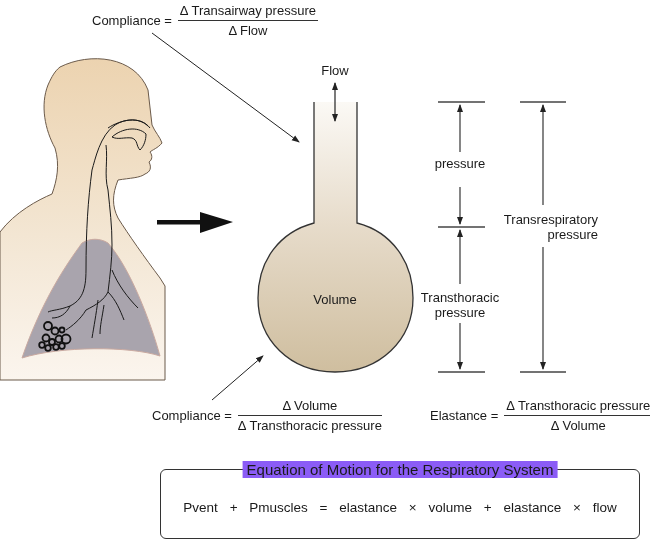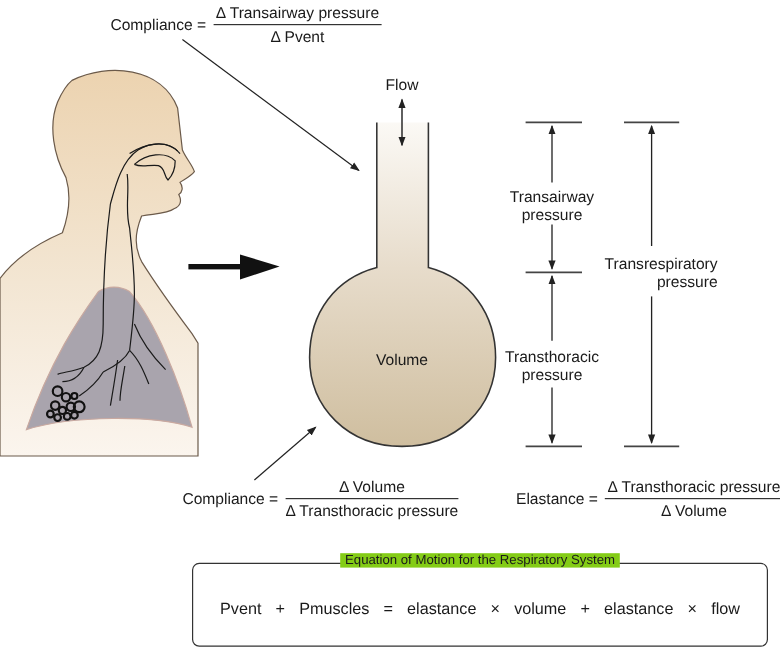--- a/index.html
+++ b/index.html
@@ -10,21 +10,21 @@
   .c { text-align: center; }
   .frac { position: absolute; display: flex; align-items: center; font-size: 13px; white-space: nowrap; }
   .frac .lhs { margin-right: 6px; }
   .frac .fr { display: flex; flex-direction: column; align-items: center; }
   .frac .num { padding: 0 2px 2px 2px; }
   .frac .bar { height: 1px; background: #333; align-self: stretch; }
   .frac .den { padding-top: 2px; }
   .eqbox { position: absolute; left: 160px; top: 469px; width: 480px; height: 70px;
            border: 1.2px solid #333; border-radius: 6px; box-sizing: border-box; }
   .eqtitle { position: absolute; left: 50%; transform: translateX(-50%); top: -9px;
-             background: #84cc16; padding: 0 4px; font-size: 11px; white-space: nowrap; }
+             background: #8b5cf6; padding: 0 4px; font-size: 15px; white-space: nowrap; }
   .eqline { position: absolute; left: 0; right: 0; top: 30px; text-align: center; font-size: 13.5px; word-spacing: 2px; }
   .eqline span { margin: 0 3px; }
 </style>
 </head>
 <body>
 
 <svg width="650" height="547" viewBox="0 0 650 547">
   <defs>
     <linearGradient id="skinGrad" x1="0" y1="0" x2="0" y2="1">
       <stop offset="0" stop-color="#ecd3b0"></stop>
@@ -109,29 +109,28 @@
     <line x1="543" y1="205" x2="543" y2="105" marker-end="url(#ah)"></line>
     <line x1="543" y1="247" x2="543" y2="369" marker-end="url(#ah)"></line>
   </g>
 </svg>
 
 <div class="frac" style="left:92px; top:3px;">
   <span class="lhs">Compliance =</span>
   <span class="fr">
     <span class="num">Δ Transairway pressure</span>
     <span class="bar"></span>
-    <span class="den">Δ Pvent</span>
+    <span class="den">Δ Flow</span>
   </span>
 </div>
 
 <div class="t c" style="left:310px; top:63px; width:50px;">Flow</div>
 <div class="t c" style="left:300px; top:292px; width:70px;">Volume</div>
 
 <div class="t c" style="left:410px; top:156px; width:100px;">
-  <div>Transairway</div>
   <div>pressure</div>
 </div>
 <div class="t c" style="left:405px; top:290px; width:110px;">
   <div>Transthoracic</div>
   <div>pressure</div>
 </div>
 <div class="t c" style="left:488px; top:212px; width:110px;text-align:right;">
   <div>Transrespiratory</div>
   <div>pressure</div>
 </div>

